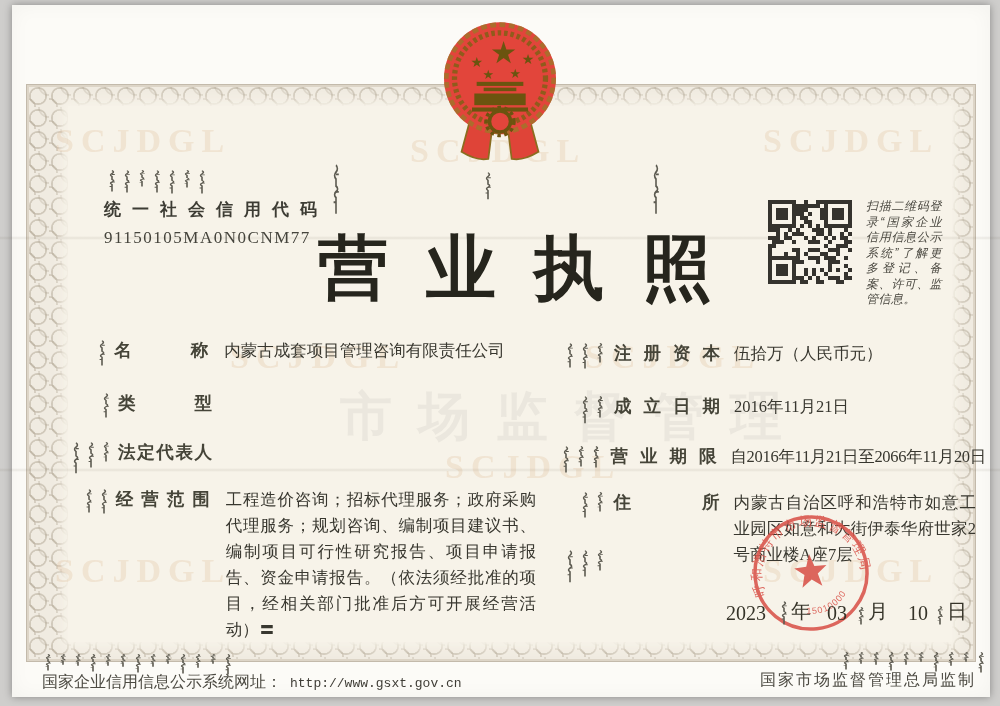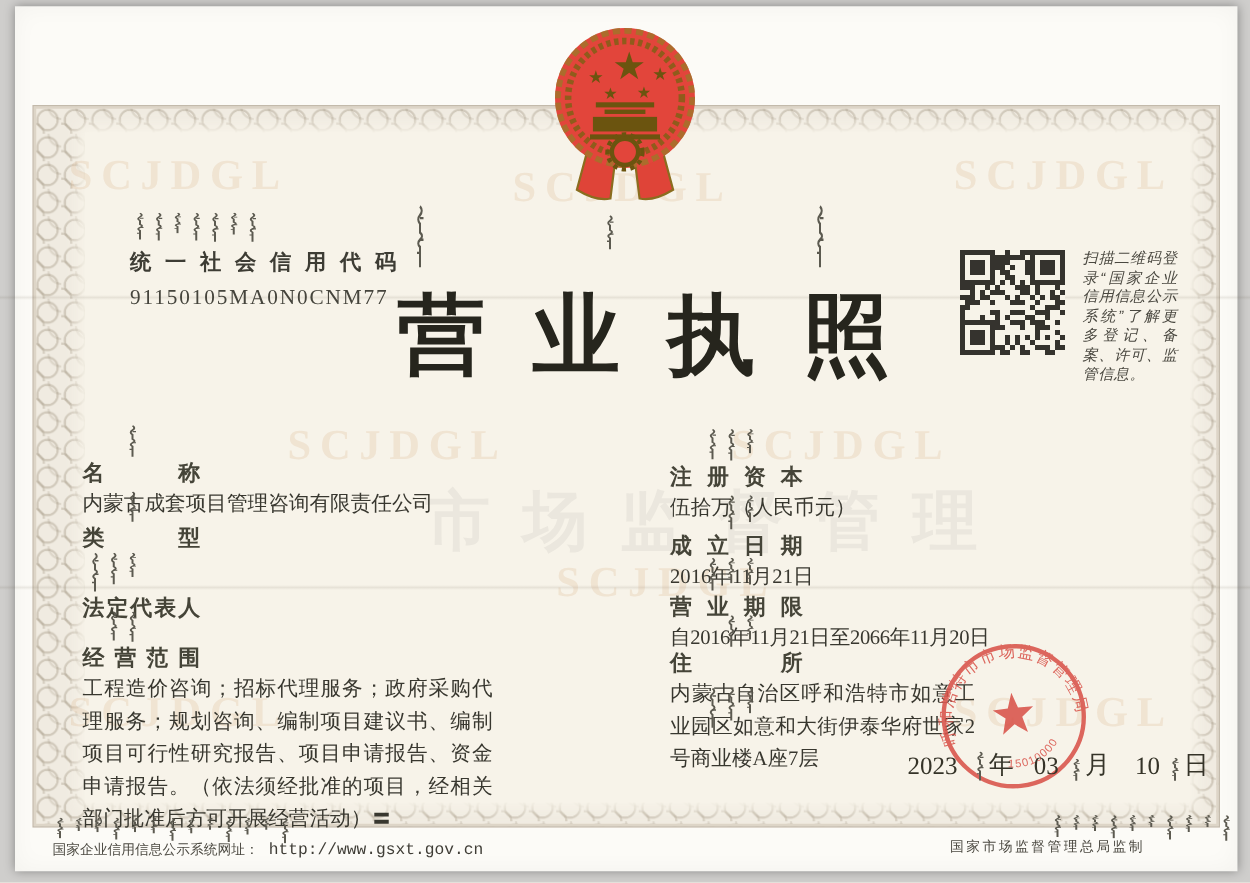--- a/index.html
+++ b/index.html
@@ -25,30 +25,30 @@
   
   .cc-label{font-size:17px;font-weight:600;letter-spacing:11px;color:#3d3c34;}
   .cc-value{font-family:"Liberation Serif",serif;font-size:17px;letter-spacing:1.5px;color:#45443c;}
   
   .title{font-size:70px;font-weight:bold;letter-spacing:38px;color:#26251d;white-space:nowrap;}
   
   .qr{display:grid;grid-template-columns:repeat(21,4px);grid-auto-rows:4px;background:#f7f3e9;}
   .qr i{background:#35332e;}
   .qr-caption{width:76px;font-size:12px;line-height:15.5px;color:#4a4840;letter-spacing:.5px;text-align:justify;font-style:italic;}
   
-  .row{position:absolute;display:flex;align-items:flex-start;flex-direction:column;}
+  .row{position:absolute;display:flex;align-items:flex-start;}
   .mgc{display:flex;gap:7px;align-items:flex-start;justify-content:flex-end;color:#5c5a50;}
   .label{font-weight:bold;color:#454438;font-size:17.5px;text-align:justify;text-align-last:justify;flex:none;}
   .label-l{width:94px;margin-right:16px;}
   .label-r{width:106px;margin-right:14px;}
   .value{font-family:"Liberation Serif",serif;font-size:16.5px;line-height:26px;color:#38372f;}
   .reg-label{font-weight:bold;color:#454438;font-size:20px;letter-spacing:16px;white-space:nowrap;}
   .date-row{display:flex;align-items:flex-end;font-family:"Liberation Serif",serif;
             font-size:20px;color:#353328;}
-  .footer-label{font-size:11px;color:#4c4a42;}
+  .footer-label{font-size:16px;color:#4c4a42;}
   .footer-url{font-family:"Liberation Mono","DejaVu Sans Mono",monospace;font-size:13px;color:#3f3d36;text-align:right;}
   .seal-svg{opacity:.88;transform:rotate(-6deg);}
   .mg{flex:none;}
 </style>
 </head>
 <body>
 
 <svg width="0" height="0" style="position:absolute">
   <defs>
     <symbol id="mgp" viewBox="0 0 10 44">

